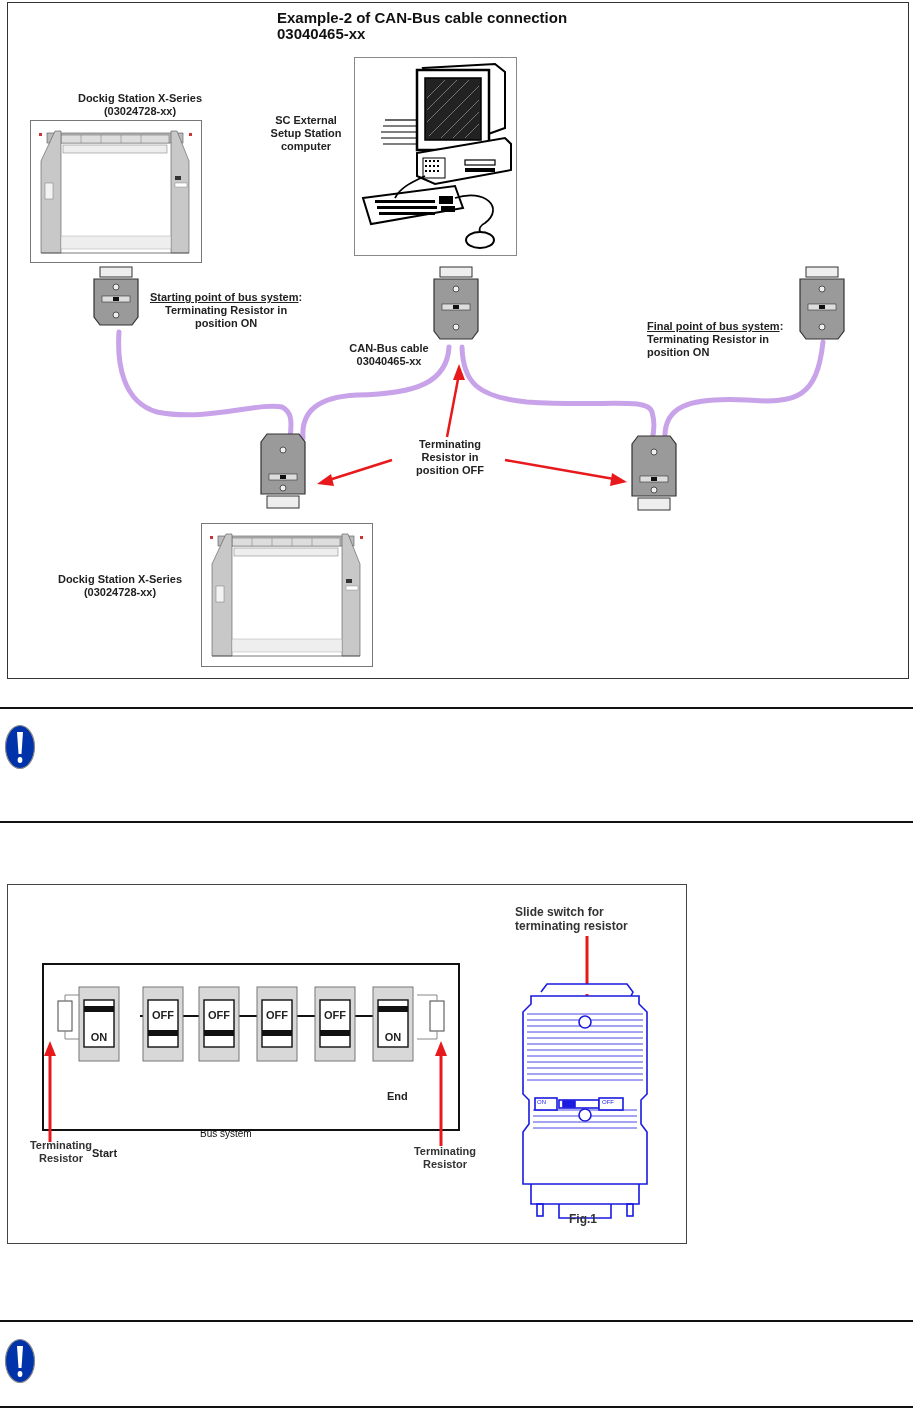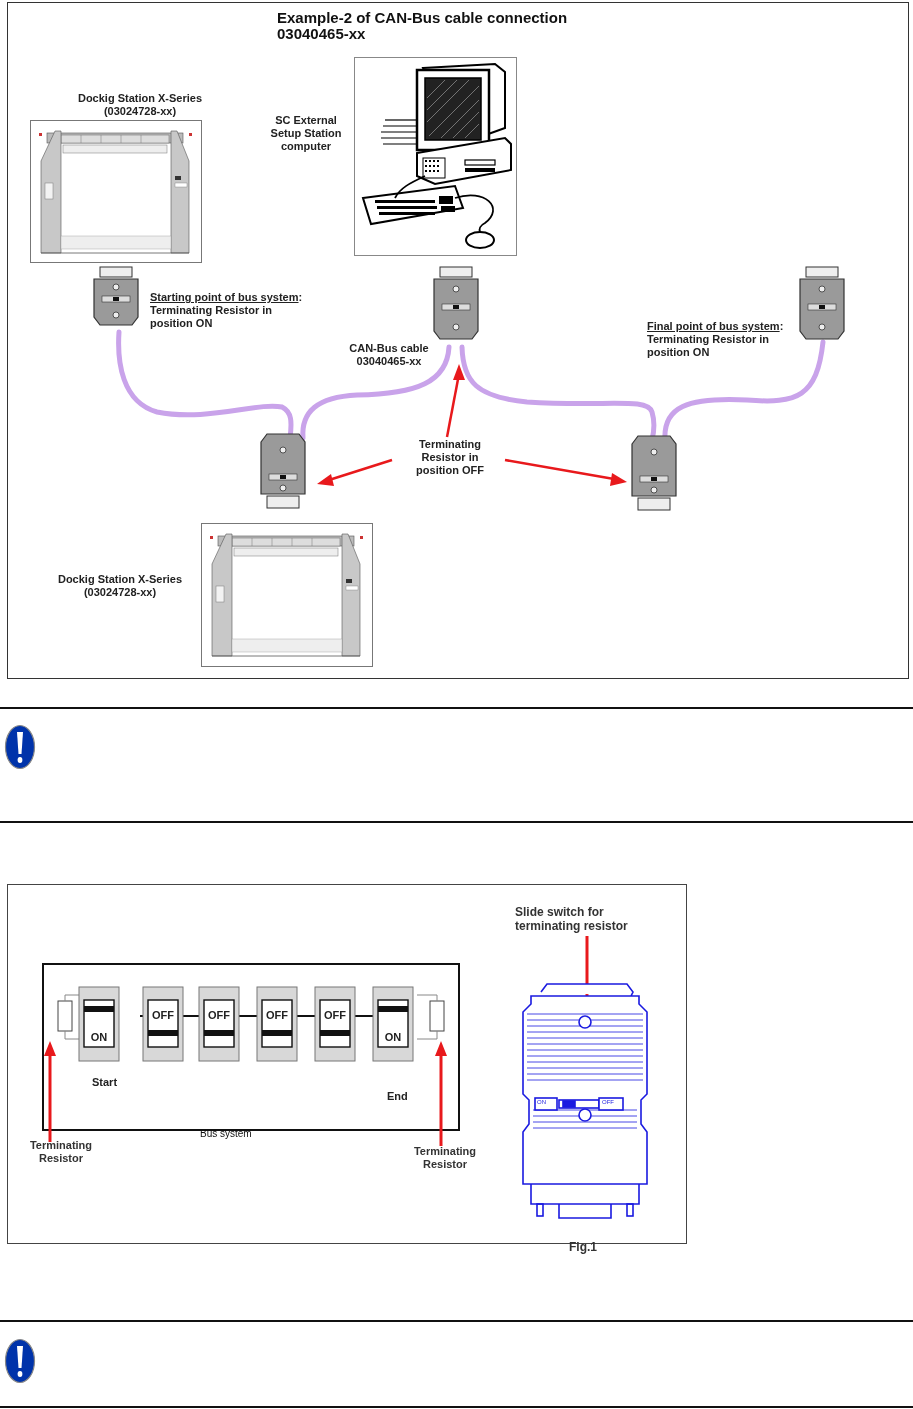--- a/index.html
+++ b/index.html
@@ -170,21 +170,21 @@
   <g transform="translate(625,434)">
     <path d="M0,8 L6,0 L38,0 L44,8 L44,60 L0,60 Z" fill="#9a9a9a" stroke="#333" stroke-width="1.2"></path>
     <circle cx="22" cy="16" r="3" fill="#eee" stroke="#333" stroke-width="0.8"></circle>
     <rect x="8" y="40" width="28" height="6" fill="#ddd" stroke="#333" stroke-width="0.6"></rect>
     <rect x="19" y="41" width="6" height="4" fill="#111"></rect>
     <circle cx="22" cy="54" r="3" fill="#eee" stroke="#333" stroke-width="0.8"></circle>
     <rect x="6" y="62" width="32" height="12" fill="#eee" stroke="#333" stroke-width="1"></rect>
   </g>
 </svg>
 
-<div class="abs lbl lbl-left" style="left:150px; top:291px;">
+<div class="abs lbl lbl-left" style="left:150px; top:291px;text-align:center;">
   <div><span class="u">Starting point of bus system</span>:</div>
   <div>Terminating Resistor in</div>
   <div>position ON</div>
 </div>
 
 <div class="abs lbl lbl-left" style="left:647px; top:320px;">
   <div><span class="u">Final point of bus system</span>:</div>
   <div>Terminating Resistor in</div>
   <div>position ON</div>
 </div>
@@ -323,38 +323,38 @@
     <rect x="528" y="214" width="22" height="12" fill="#fff"></rect>
     <rect x="552" y="216" width="40" height="8" fill="#fff"></rect>
     <rect x="556" y="217" width="12" height="6" fill="#1a1ae0"></rect>
     <rect x="592" y="214" width="24" height="12" fill="#fff"></rect>
     <path d="M524,300 L524,320 L632,320 L632,300 M552,320 L552,334 L604,334 L604,320"></path>
     <rect x="530" y="320" width="6" height="12"></rect>
     <rect x="620" y="320" width="6" height="12"></rect>
   </g>
 </svg>
 
-<div class="abs" style="left:92px; top:1076px; font-size:11px; font-weight:bold; color:#222;">Start</div>
+<div class="abs" style="left:92px; top:1147px; font-size:11px; font-weight:bold; color:#222;">Start</div>
 <div class="abs" style="left:387px; top:1090px; font-size:11px; font-weight:bold; color:#222;">End</div>
 <div class="abs" style="left:200px; top:1128px; font-size:10px; color:#111;">Bus system</div>
 <div class="abs" style="left:26px; top:1139px; width:70px; text-align:center; font-size:11px; font-weight:bold; color:#333; line-height:13px;">
   <div>Terminating</div>
   <div>Resistor</div>
 </div>
 <div class="abs" style="left:410px; top:1145px; width:70px; text-align:center; font-size:11px; font-weight:bold; color:#333; line-height:13px;">
   <div>Terminating</div>
   <div>Resistor</div>
 </div>
 <div class="abs" style="left:515px; top:905px; width:140px; font-size:12px; font-weight:bold; color:#333; line-height:14px;">
   <div>Slide switch for</div>
   <div>terminating resistor</div>
 </div>
 <div class="abs" style="left:537px; top:1099px; font-size:6px; color:#1a1ae0;">ON</div>
 <div class="abs" style="left:602px; top:1099px; font-size:6px; color:#1a1ae0;">OFF</div>
-<div class="abs" style="left:569px; top:1212px; font-size:12px; font-weight:bold; color:#333;margin-top:28px;">Fig.1</div>
+<div class="abs" style="left:569px; top:1212px; font-size:12px; font-weight:bold; color:#333;">Fig.1</div>
 
 <div class="abs hr" style="top:1320px;"></div>
 <div class="abs" style="left:4px; top:1338px;">
   <svg class="warn-icon" viewBox="0 0 32 46">
     <ellipse cx="16" cy="23" rx="14.5" ry="21.5" fill="#0033aa" stroke="#888" stroke-width="1.2"></ellipse>
     <path d="M13,8 L19,8 L17.5,30 L14.5,30 Z" fill="#fff"></path>
     <ellipse cx="16" cy="36" rx="2.4" ry="3" fill="#fff"></ellipse>
   </svg>
 </div>
 <div class="abs hr" style="top:1406px;"></div>

